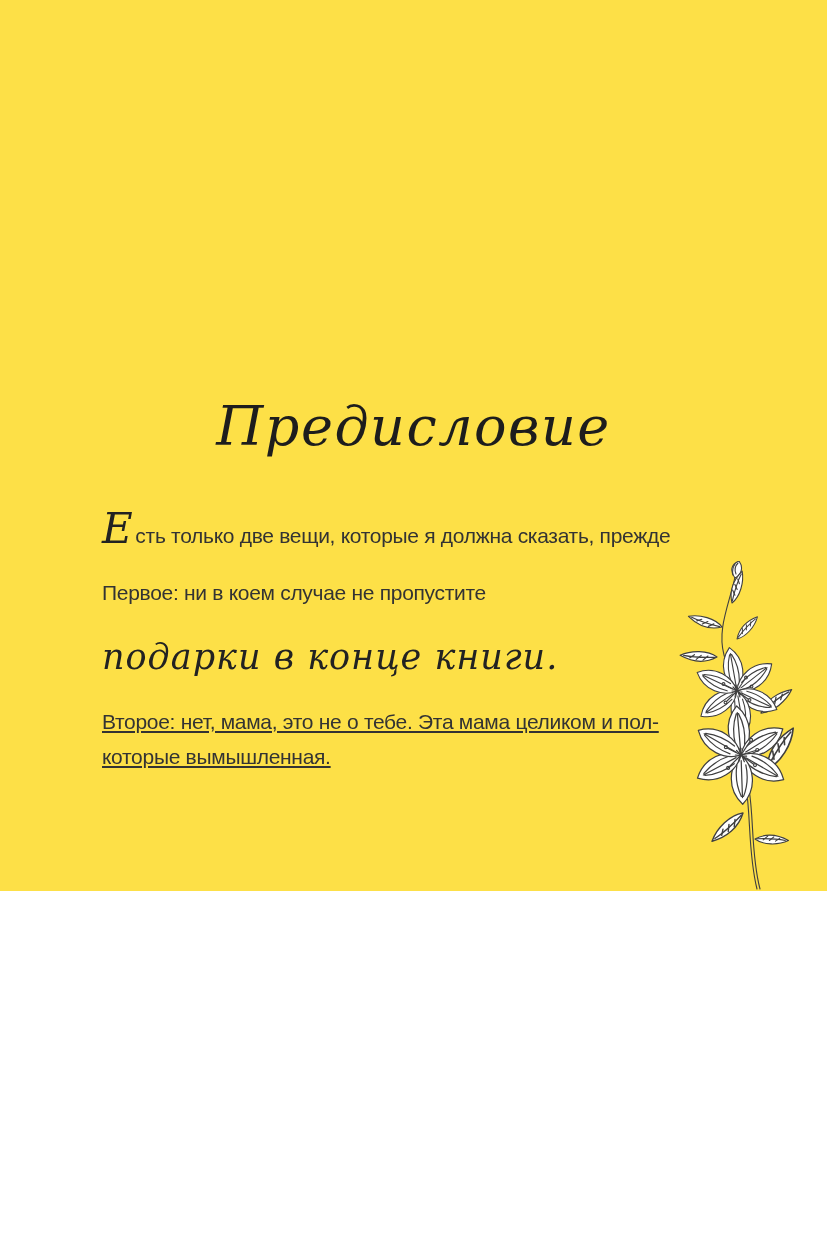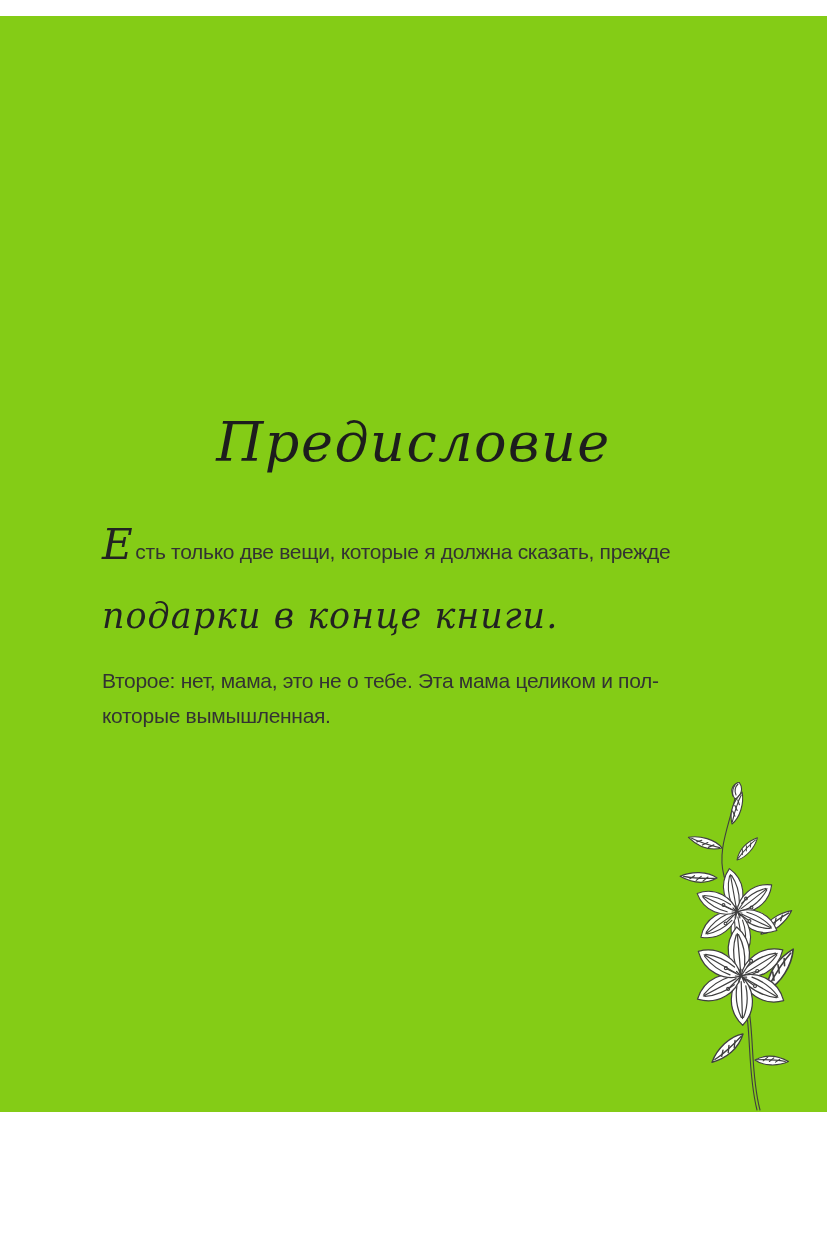--- a/index.html
+++ b/index.html
@@ -1,24 +1,23 @@
 <!DOCTYPE html>
 <html lang="ru"><head>
 <meta charset="utf-8">
 <style>
   html, body { margin: 0; padding: 0; background: #ffffff; }
   .page {
     position: relative;
     width: 827px;
-    height: 1096px;
-    background: #84cc16;
+    height: 891px;
+    background: #fde047;
     overflow: hidden;
     font-family: "Liberation Sans", sans-serif;
     color: #333333;
-    margin-top: 16px;
   }
   .script {
     font-family: "DejaVu Serif", serif;
     font-style: italic;
     font-weight: 400;
   }
   .chapter-title {
     position: absolute;
     top: 392px;
     left: 0;
@@ -44,21 +43,21 @@
   .para2 { margin-top: 22px !important; }
   .gift-line {
     margin-top: 24px !important;
     text-align: left;
     font-size: 35px;
     line-height: 46px;
     letter-spacing: 1px;
     color: #222222;
     white-space: nowrap;
   }
-  .para3 { margin-top: 24px !important; }
+  .para3 { margin-top: 24px !important; text-decoration: underline; }
   .dropcap {
     font-size: 42px;
     line-height: 0;
     margin-right: 3px;
     color: #222222;
   }
   .flower {
     position: absolute;
     right: 10px;
     bottom: 0;
@@ -72,20 +71,21 @@
 <div class="page">
 
   <h1 class="chapter-title script">Предисловие</h1>
 
   <div class="body-block">
 
     <p>
       <span class="dropcap script">Е</span><span>сть только две вещи, которые я должна сказать, прежде</span><br>
     </p>
 
+    <p class="para2">Первое: ни в коем случае не пропустите</p>
 
     <p class="gift-line script">подарки в конце книги.</p>
 
     <p class="para3">
       <span>Второе: нет, мама, это не о тебе. Эта мама целиком и пол-</span><br>
       <span>которые вымышленная.</span>
     </p>
 
   </div>
 

